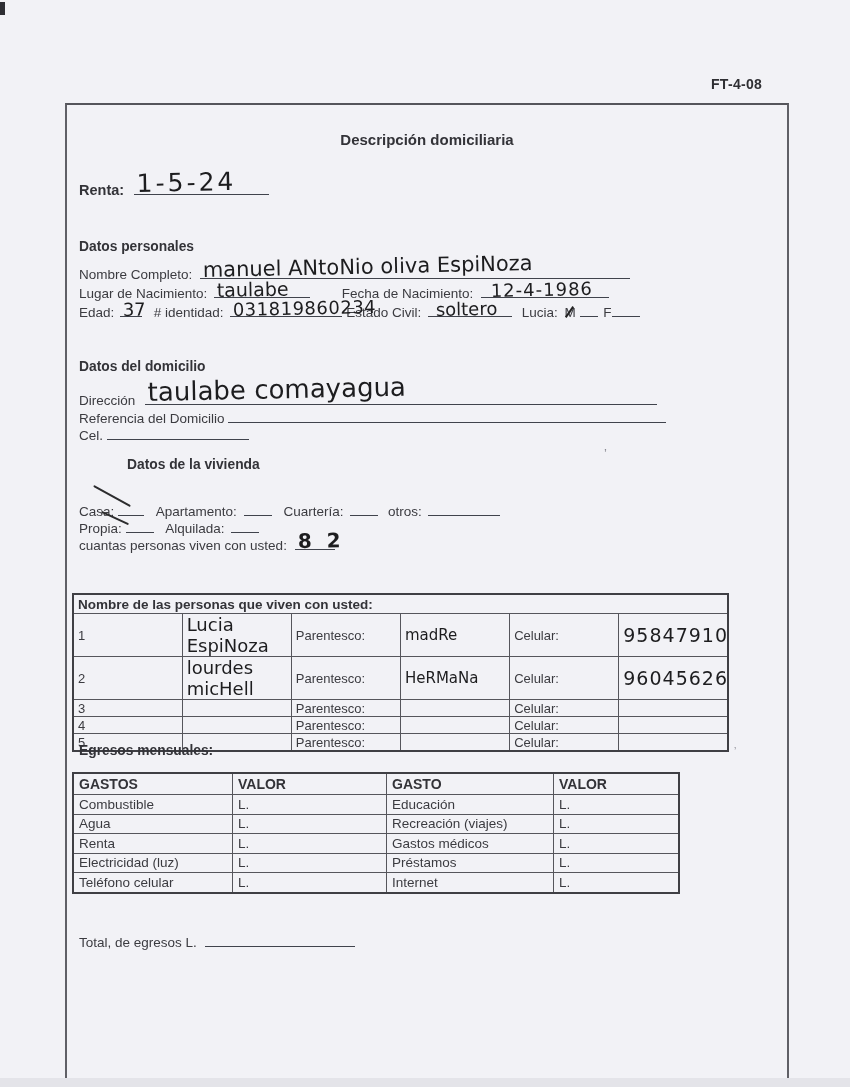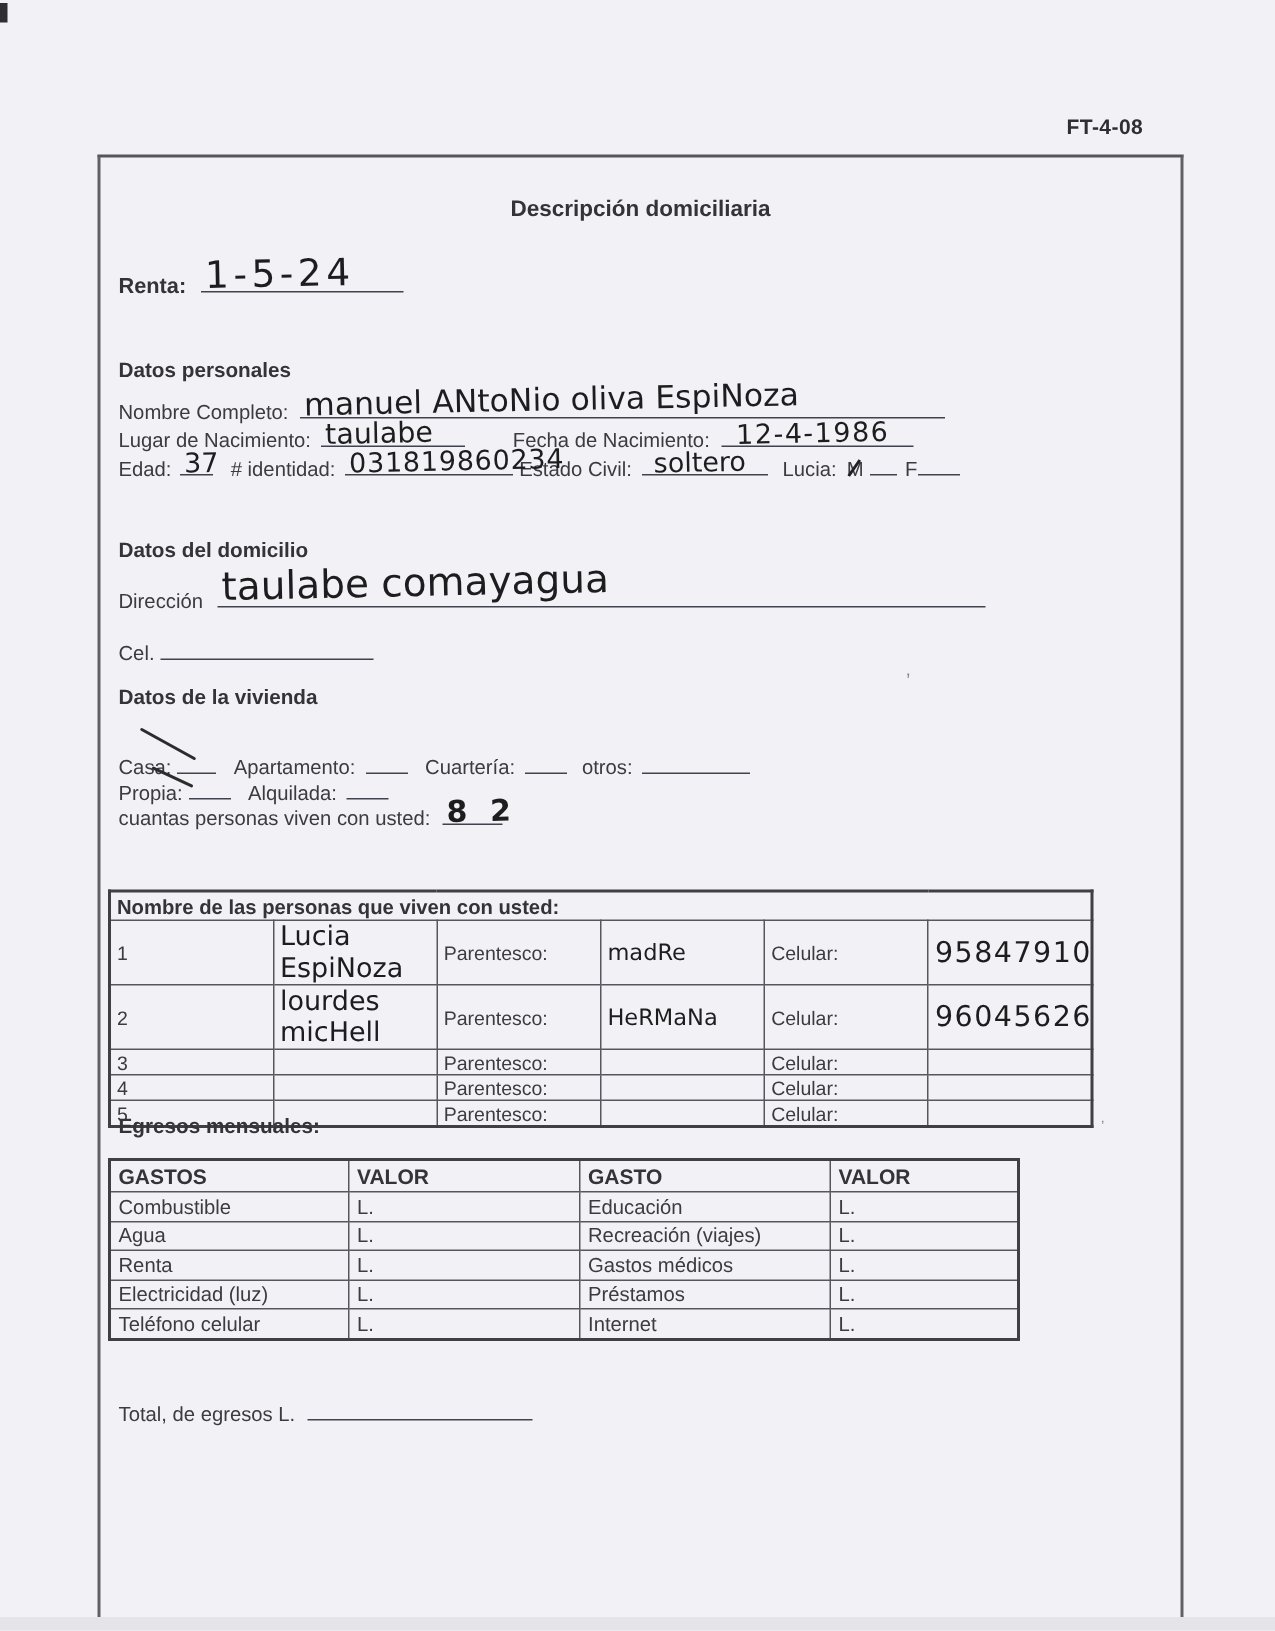--- a/index.html
+++ b/index.html
@@ -107,29 +107,35 @@
 
   <div class="row h" style="top:254px;">Datos del domicilio</div>
 
   <div class="row" style="top:286px;">
     <span class="lbl">Dirección</span>
     <span class="blank" style="width:512px;margin-left:6px;">
       <span class="hw hw-abs" style="font-size:26px;bottom:-3px;">taulabe comayagua</span>
     </span>
   </div>
 
+  <div class="row" style="top:304px;">
+    <span class="lbl">Referencia del Domicilio</span>
+    <span class="blank" style="width:438px;">
+      <span class="hw hw-abs"></span>
+    </span>
+  </div>
 
   <div class="row" style="top:321px;">
     <span class="lbl">Cel.</span>
     <span class="blank" style="width:142px;">
       <span class="hw hw-abs"></span>
     </span>
   </div>
 
-  <div class="row h" style="top:352px;">Datos de la vivienda</div>
+  <div class="row h" style="top:352px;margin-left:48px;">Datos de la vivienda</div>
 
   <div class="slash" style="left:24px;top:390px;width:42px;transform:rotate(29deg);"></div>
   <div class="row" style="top:397px;">
     <span class="lbl">Casa:</span>
     <span class="blank" style="width:26px;"></span>
     <span class="lbl" style="margin-left:8px;">Apartamento:</span>
     <span class="blank" style="width:28px;margin-left:3px;"></span>
     <span class="lbl" style="margin-left:8px;">Cuartería:</span>
     <span class="blank" style="width:28px;margin-left:3px;"></span>
     <span class="lbl" style="margin-left:6px;text-align:right;">otros:</span>

